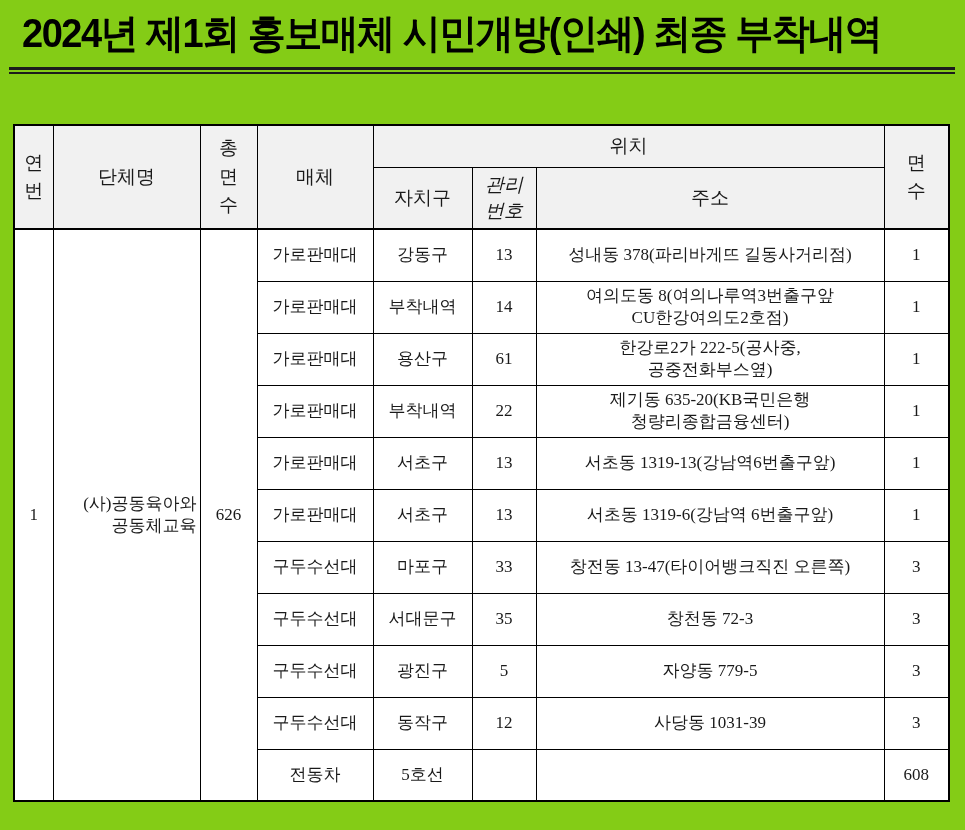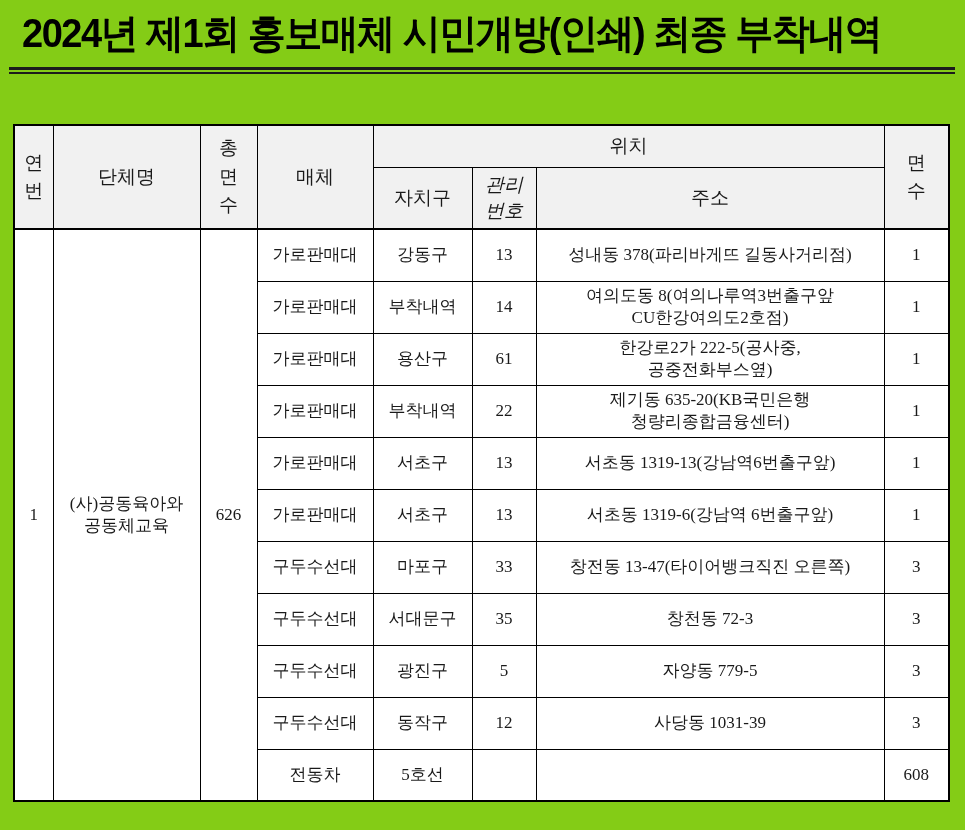--- a/index.html
+++ b/index.html
@@ -72,21 +72,21 @@
   }
   .hdr-row-top { height: 42px; }
   .hdr-row-sub { height: 62px; margin-left: 32px; }
   .attach-table tbody tr { height: 52px; }
   .attach-table tbody td {
     background: #ffffff;
     font-size: 17px;
     line-height: 1.3;
   }
   td.addr-cell { white-space: pre-line; }
-  td.org-cell  { white-space: pre-line; line-height: 1.45; font-size: 17px; }
+  td.org-cell  { white-space: pre-line; line-height: 1.45; font-size: 17px; text-align: right; }
 </style>
 </head>
 <body>
 
 <div class="page">
 
   <h1 class="doc-title">2024년 제1회 홍보매체 시민개방(인쇄) 최종 부착내역</h1>
 
   <div class="title-rule"></div>
 

